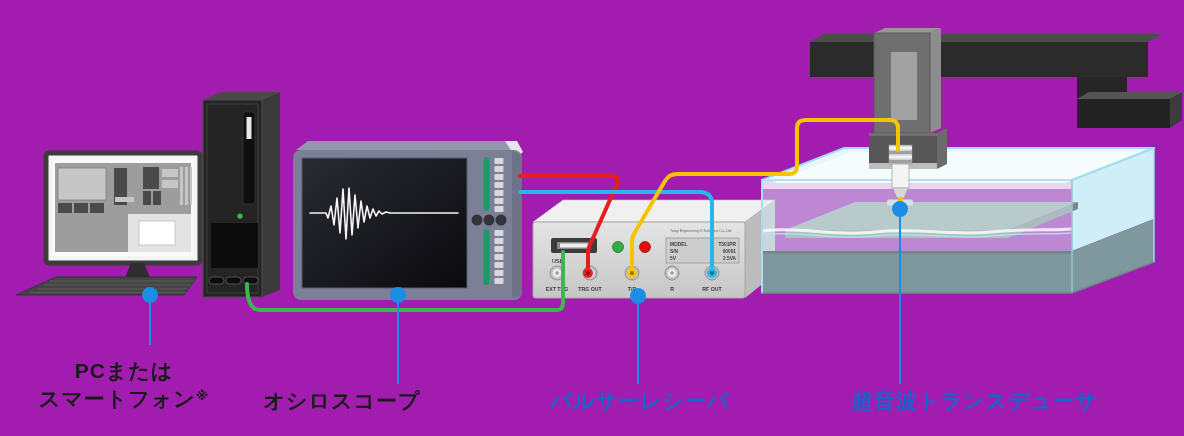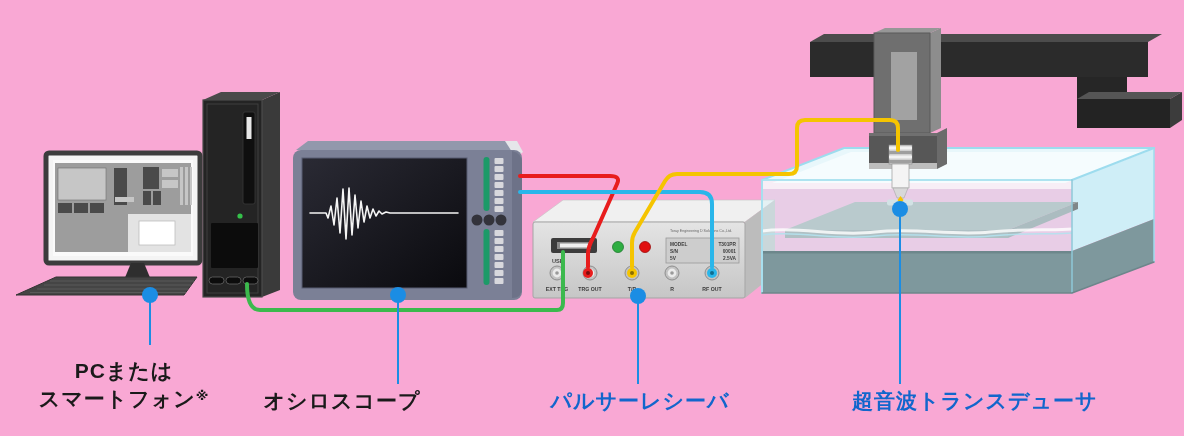--- a/index.html
+++ b/index.html
@@ -1,16 +1,16 @@
 <!DOCTYPE html>
 <html><head>
 <meta charset="utf-8">
 <style>
   html,body{margin:0;padding:0;background:#ffffff;}
-  .stage{width:1184px;height:436px;position:relative;background:#f9a8d4;overflow:hidden;
+  .stage{width:1184px;height:436px;position:relative;background:#a21caf;overflow:hidden;
          font-family:"Liberation Sans","DejaVu Sans",sans-serif;}
   svg{display:block;}
   text{font-family:"Liberation Sans","DejaVu Sans",sans-serif;}
   .big-label{font-size:21px;font-weight:bold;letter-spacing:1px;}
   .tiny{font-weight:bold;}
 </style>
 </head>
 <body>
 
 <div class="stage">

